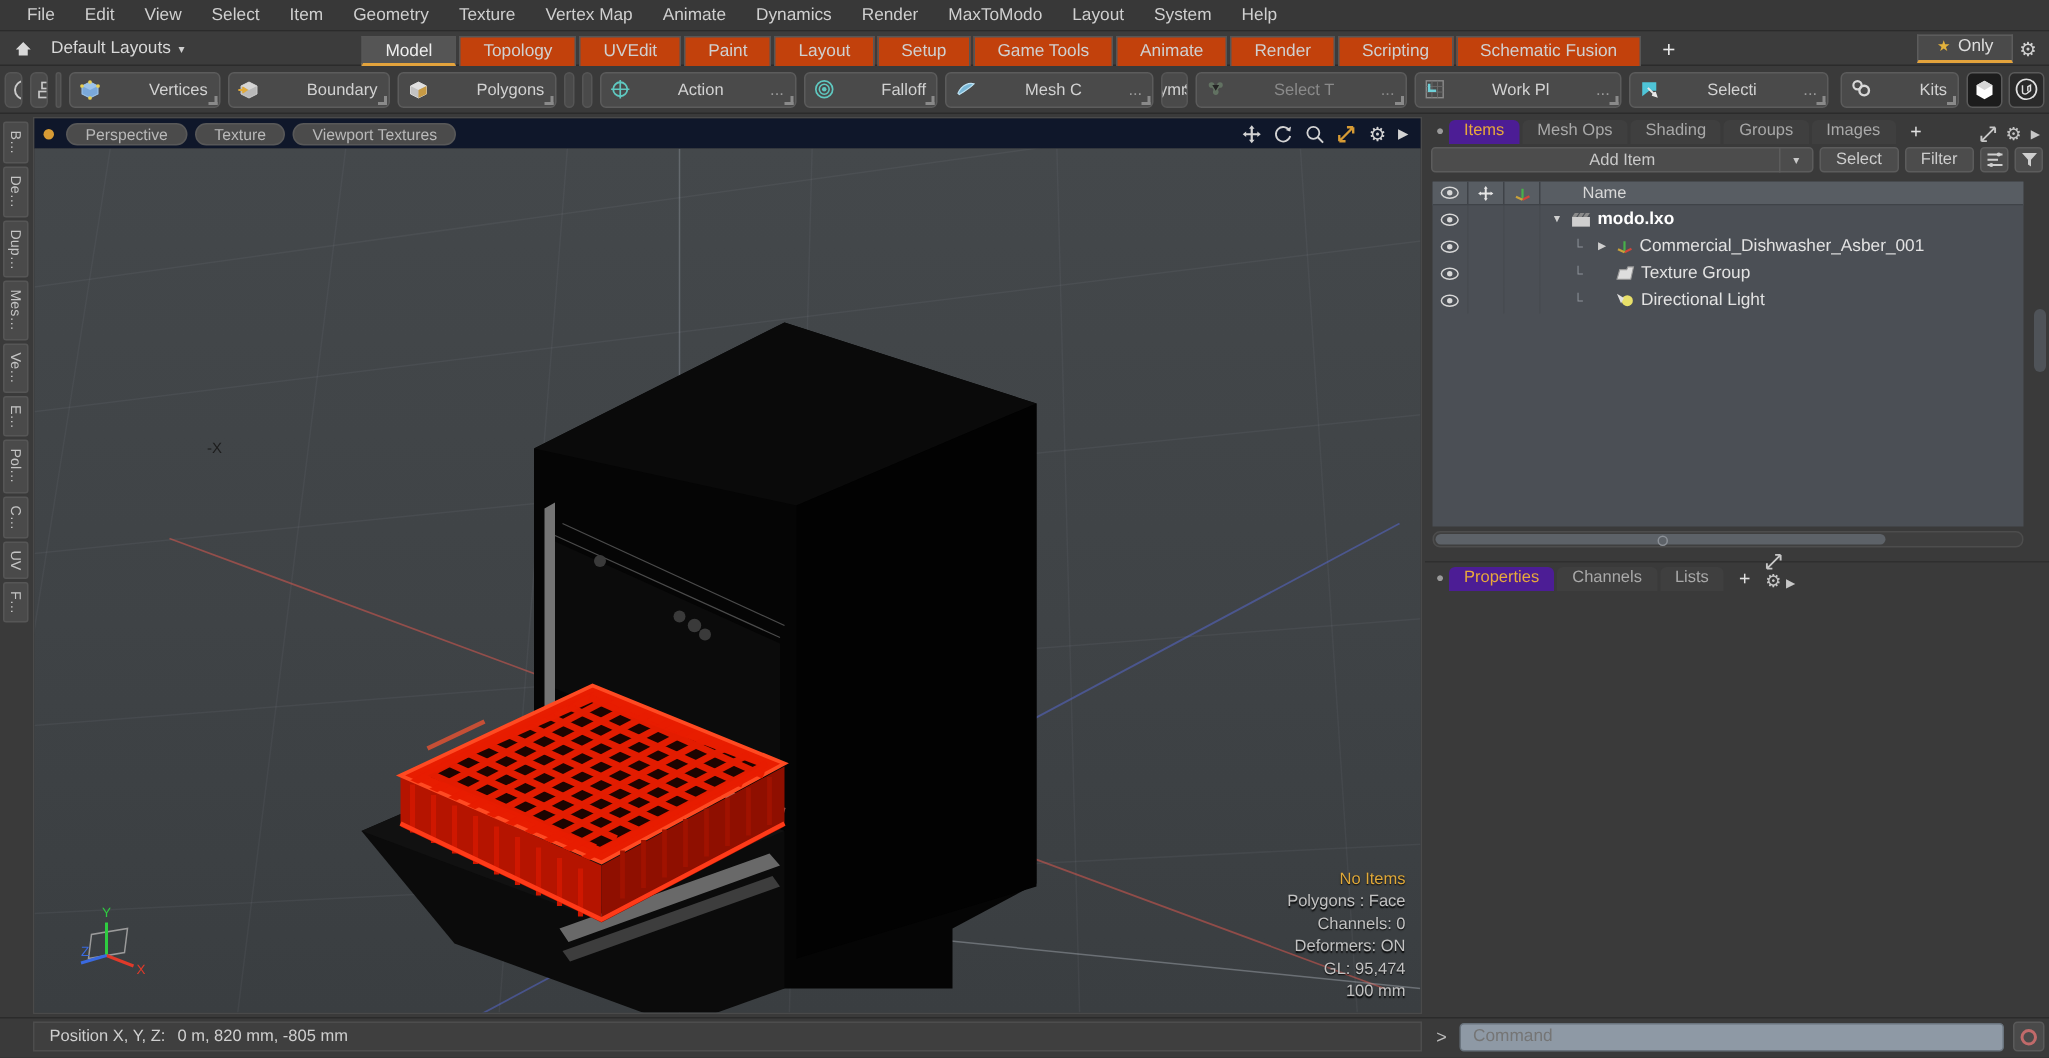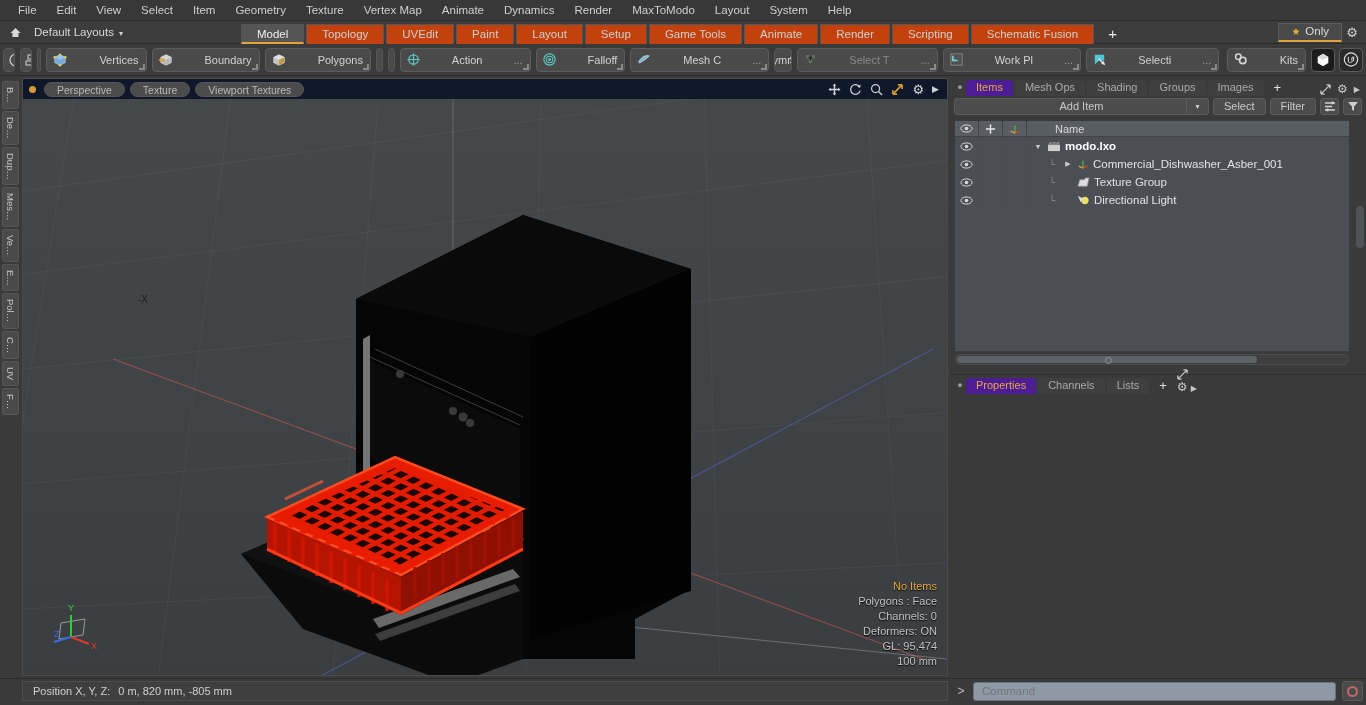--- a/index.html
+++ b/index.html
@@ -109,21 +109,21 @@
   .tabrow{ height:18px; display:flex; align-items:flex-end; background:#3a3a3a; padding-left:4px; }
   .tabdot{ width:12px; height:18px; display:flex; align-items:center; justify-content:center;
            color:#9a9a9a; font-size:9px; }
   .ptab{ height:16px; line-height:15px; padding:0 10px; color:#a9a9a9; font-size:11px;
          background:#3f3f3f; border-radius:4px 4px 0 0; margin-right:2px; white-space:nowrap; cursor:default; }
   .ptab.active{ background:#4c1d95; color:#e8a93b; }
   .ptab.plus{ color:#e0e0e0; font-size:13px; padding:0 8px; background:transparent; }
   .tabrow .tr-right{ margin-left:auto; display:flex; align-items:center; gap:6px; padding-right:6px;
                      color:#c6c6c6; font-size:11px; }
 
-  .addrow{ height:20px; display:flex; align-items:center; padding:2px 4px; gap:4px; }
+  .addrow{ height:20px; display:flex; align-items:flex-start; padding:2px 4px; gap:4px; }
   .additem{ flex:1; height:17px; background:#4c4c4c; border:1px solid #5c5c5c; border-radius:3px;
             color:#c9c9c9; font-size:11px; display:flex; align-items:center; justify-content:center;
             position:relative; cursor:default; }
   .additem .dd{ position:absolute; right:0; top:-1px; width:22px; height:17px; border-left:1px solid #5c5c5c;
                 display:flex; align-items:center; justify-content:center; font-size:8px; }
   .sbtn{ height:17px; padding:0 10px; background:#4c4c4c; border:1px solid #5c5c5c; border-radius:3px;
          color:#ccc; font-size:11px; line-height:15px; cursor:default; }
   .ibtn{ width:19px; height:17px; background:#4c4c4c; border:1px solid #5c5c5c; border-radius:3px;
          display:flex; align-items:center; justify-content:center; cursor:default; }
 

